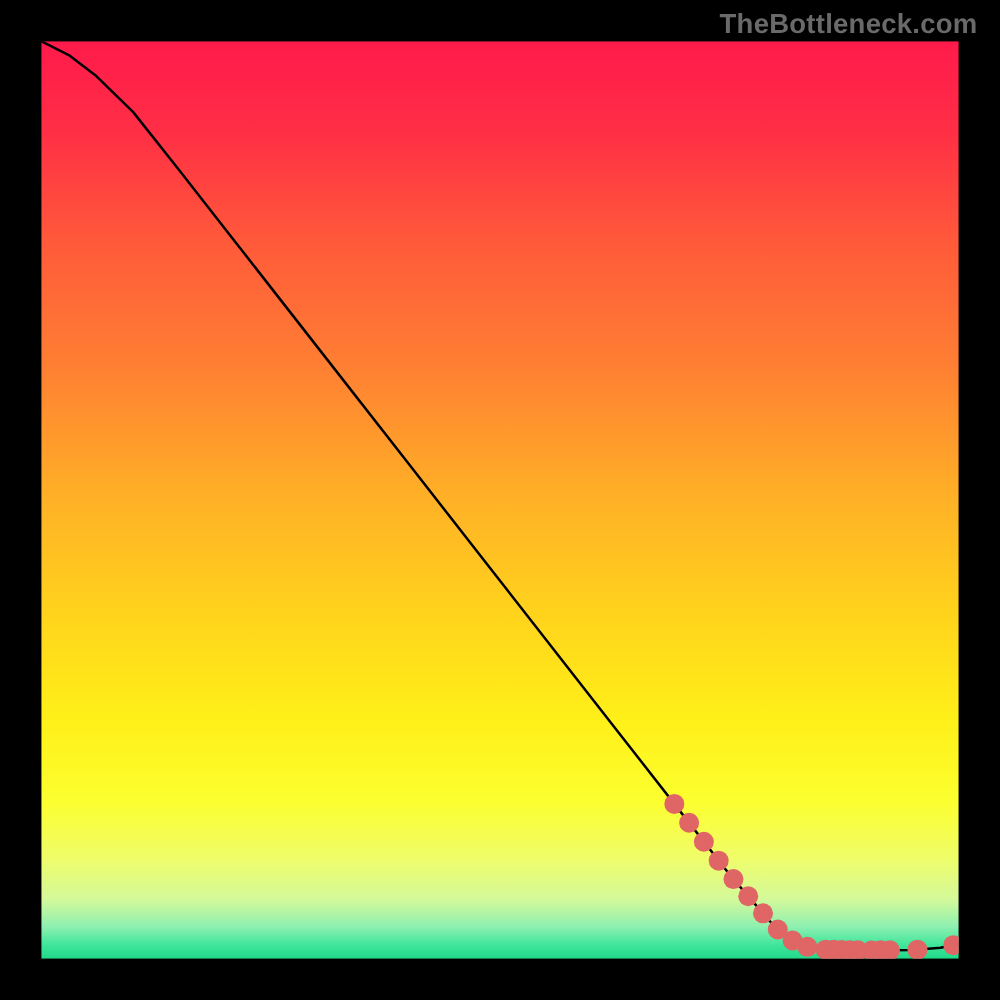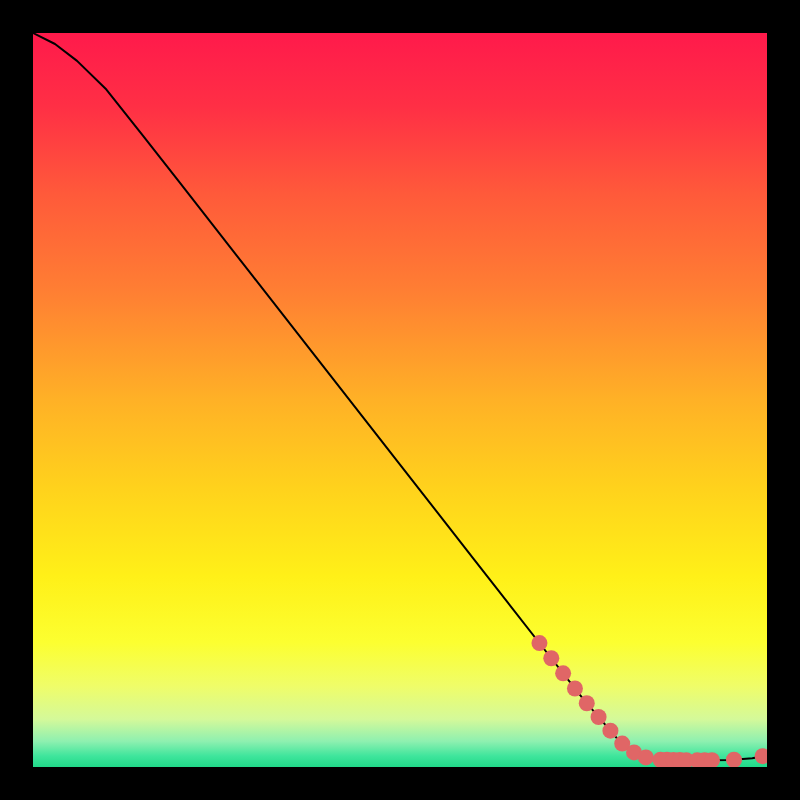--- a/index.html
+++ b/index.html
@@ -33,20 +33,21 @@
     left: 33px;
     top: 33px;
     width: 734px;
     height: 734px;
   }
   svg { display: block; }
 </style>
 </head>
 <body>
 <div class="frame">
+  <div class="watermark">TheBottleneck.com</div>
   <div class="plot">
     <svg id="chart-svg" width="734" height="734" viewBox="0 0 734 734">
         <defs>
           <linearGradient id="bg-grad" x1="0" y1="0" x2="0" y2="1">
             <stop offset="0%" stop-color="#ff1a4b"></stop>
             <stop offset="10%" stop-color="#ff2f45"></stop>
             <stop offset="22%" stop-color="#ff5a3a"></stop>
             <stop offset="35%" stop-color="#ff7e33"></stop>
             <stop offset="50%" stop-color="#ffb126"></stop>
             <stop offset="62%" stop-color="#ffd21c"></stop>

